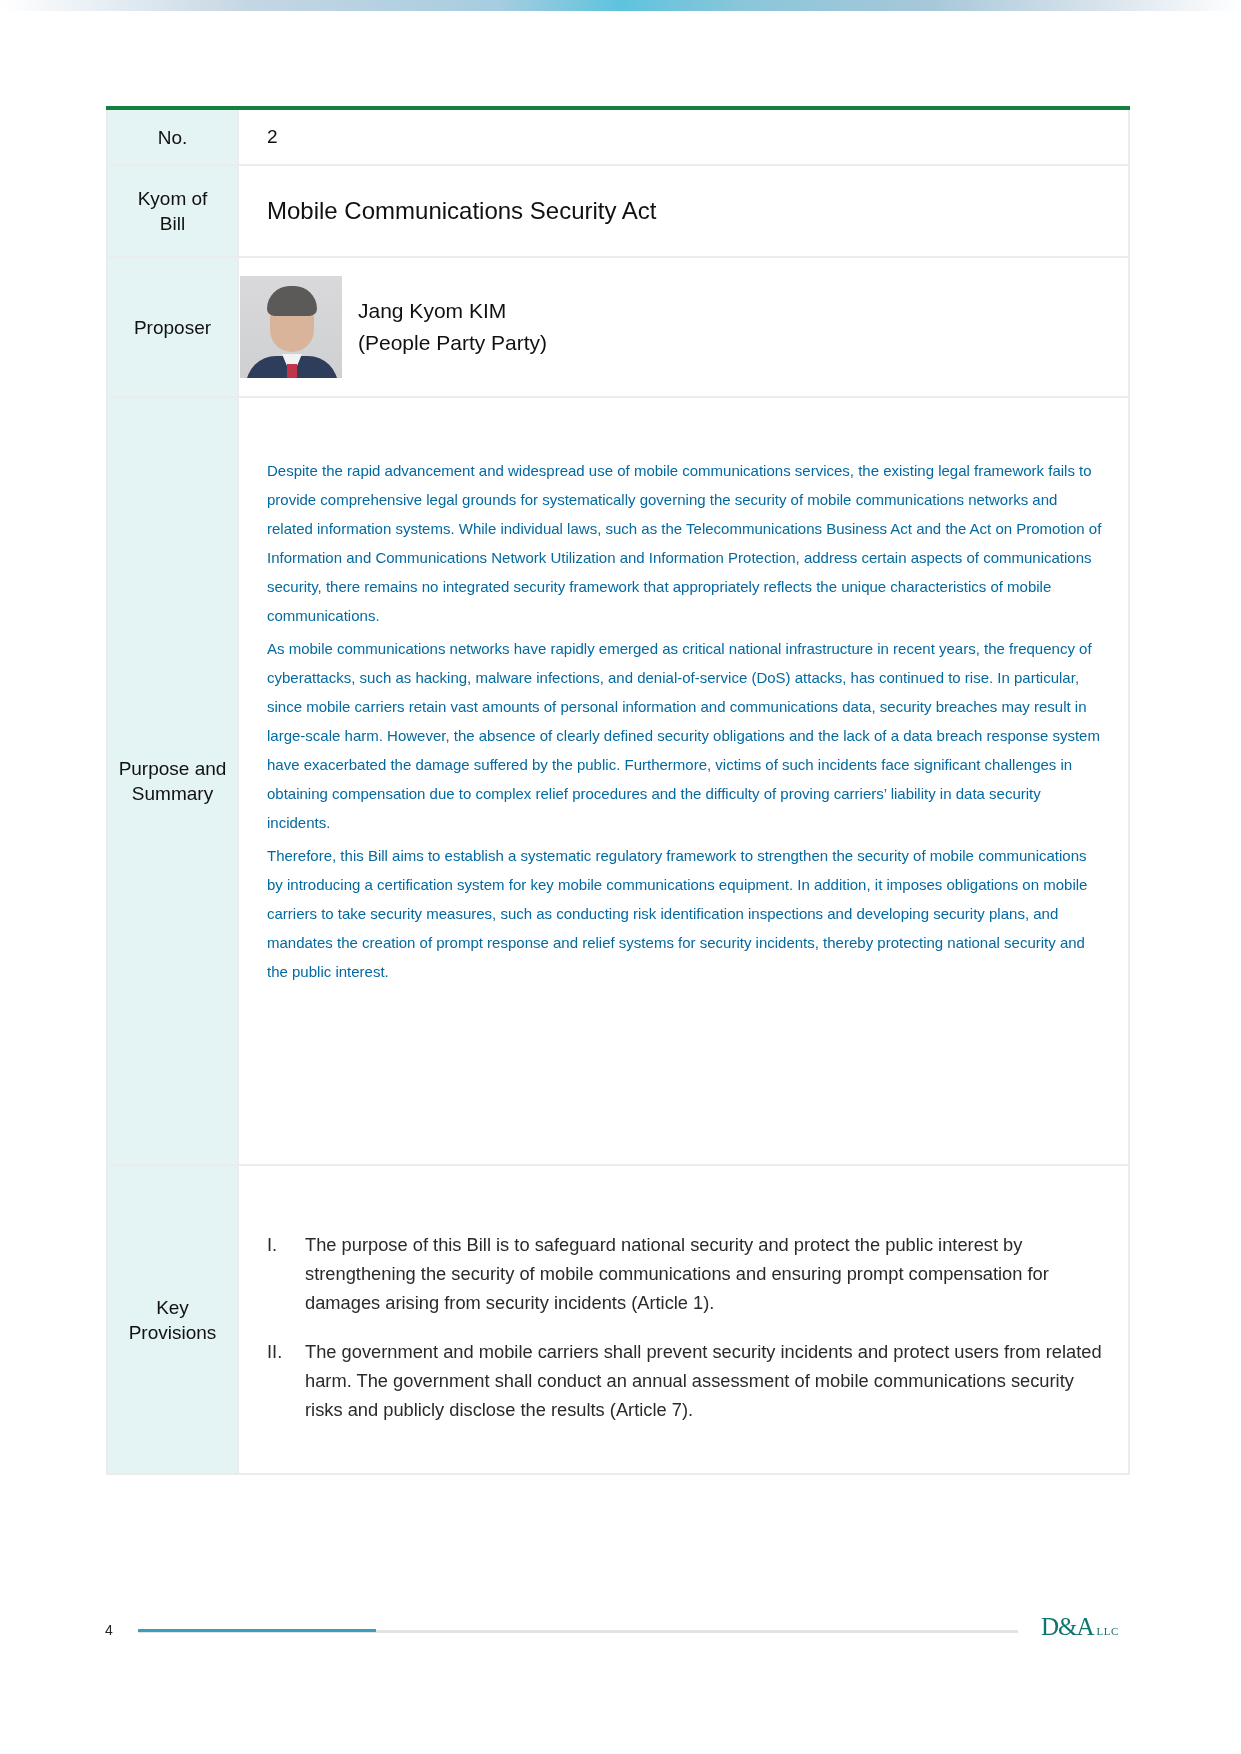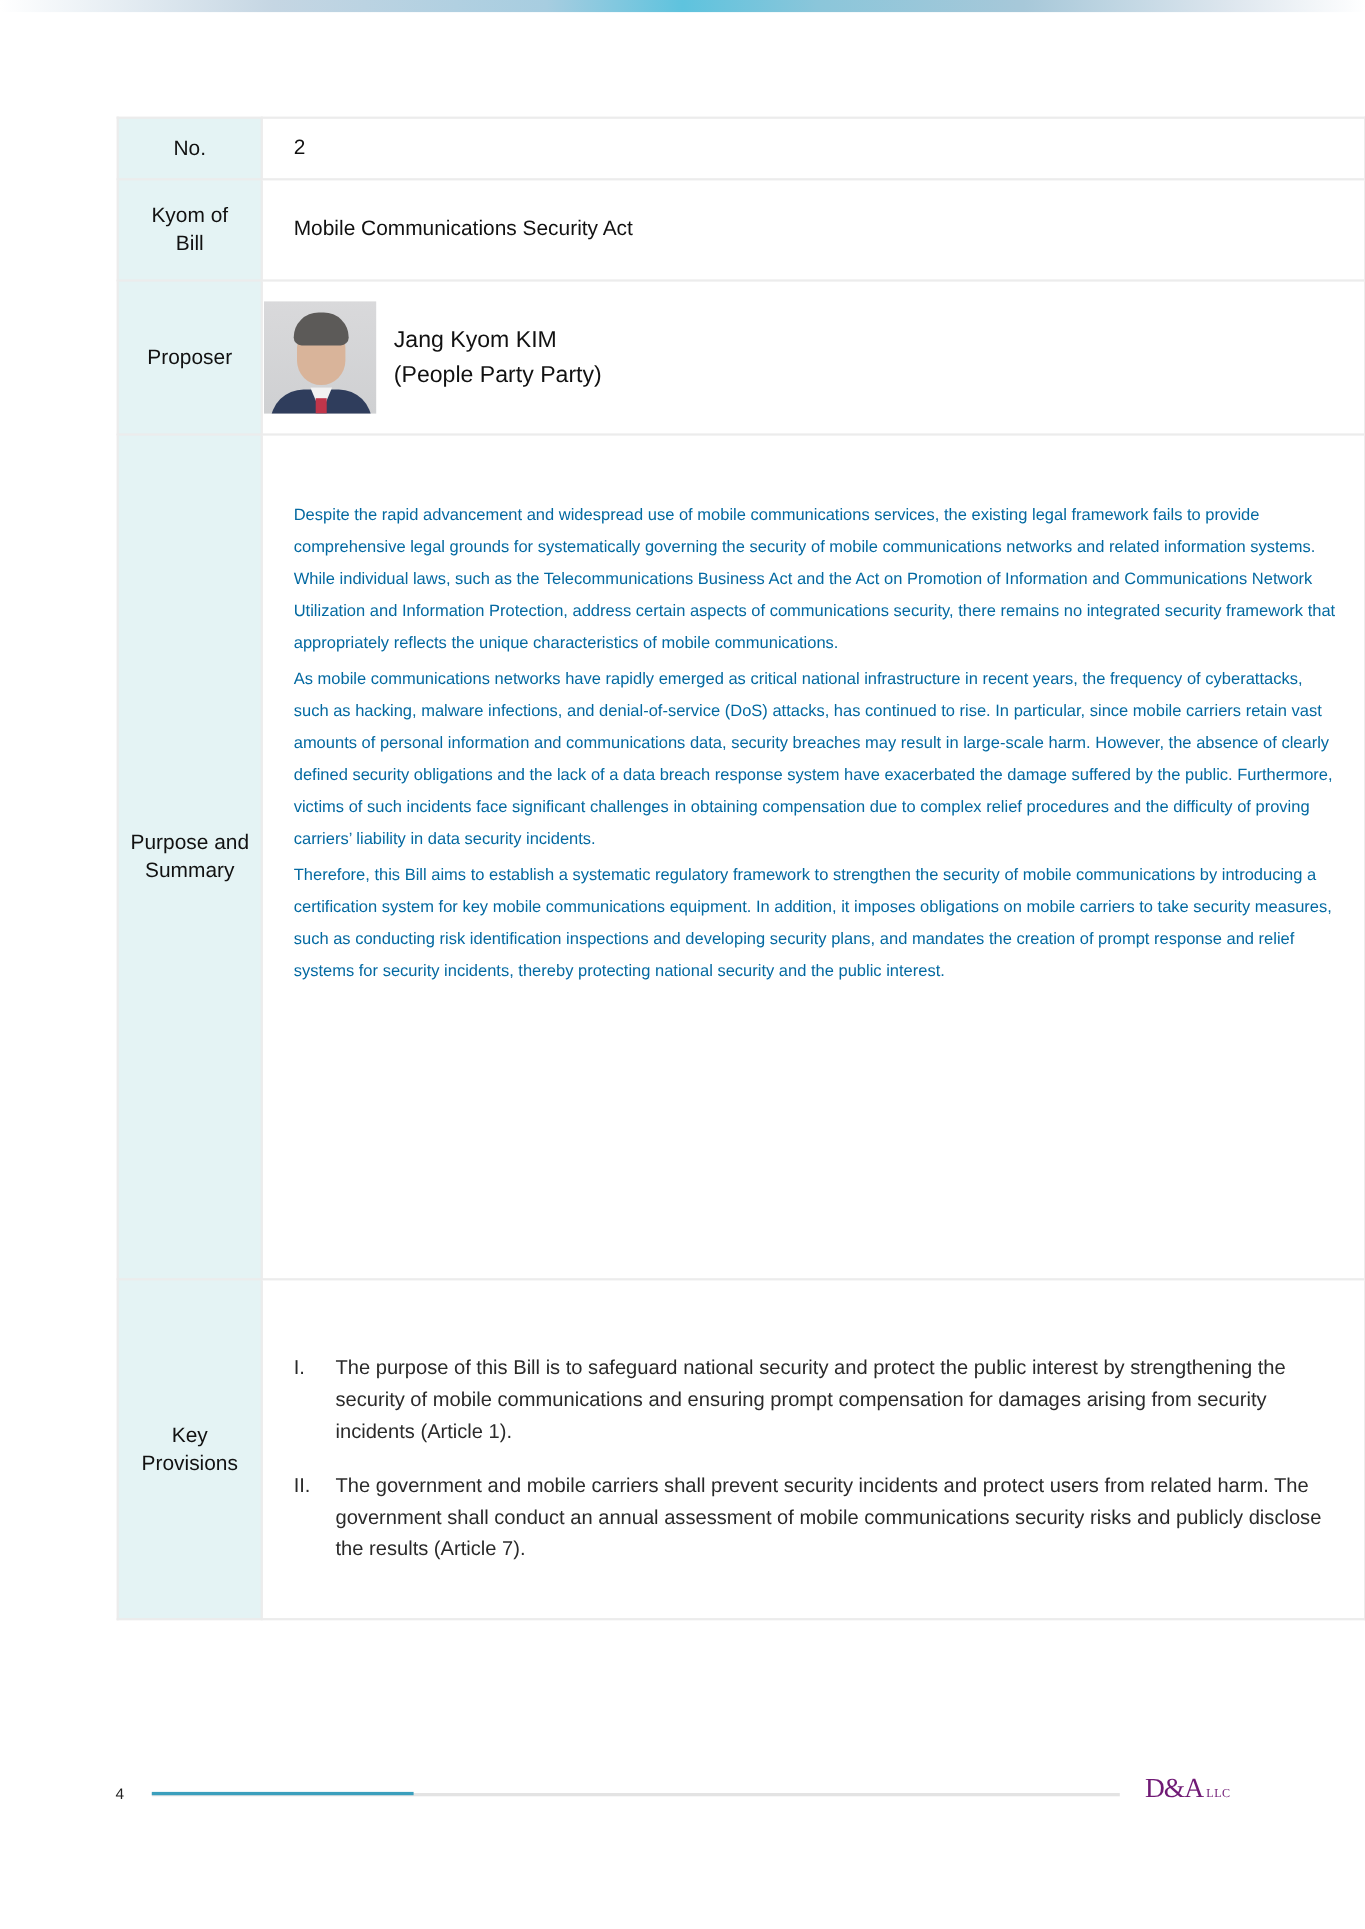--- a/index.html
+++ b/index.html
@@ -6,37 +6,37 @@
   body {
     width: 1241px; height: 1754px; position: relative; background: #ffffff;
     font-family: "Liberation Sans", sans-serif; color: #222;
     overflow: hidden;
   }
   .top-band {
     position: absolute; left: 0; top: 0; width: 1241px; height: 11px;
     background: linear-gradient(90deg, #ffffff 0%, #c5d6e3 20%, #a7cde0 40%, #5ec3de 50%, #8bc6da 60%, #a7c8d9 75%, #dde6ee 90%, #ffffff 100%);
   }
   .bill-table {
-    position: absolute; left: 106px; top: 106px; width: 1136px;
-    border-collapse: collapse; border-top: 2px solid #15803d;
+    position: absolute; left: 106px; top: 106px; width: 1024px;
+    border-collapse: collapse; border-top: 4px solid #15803d;
   }
   .bill-table td {
     border: 2px solid #ececec; vertical-align: middle;
   }
   .label-cell {
     width: 121px; background: #e4f3f4; text-align: center;
     font-size: 19px; color: #111; line-height: 25px; padding: 0 4px;
   }
   .row-no td { height: 52px; }
   .row-name td { height: 88px; }
   .row-proposer td { height: 136px; }
   .row-purpose td { height: 766px; }
   .row-key td { height: 307px; }
   .v-no { font-size: 19px; color: #111; padding-left: 28px !important; }
-  .v-name { font-size: 19px; color: #111; padding-left: 28px !important; }
+  .v-name { font-size: 24px; color: #111; padding-left: 28px !important; }
   .proposer-wrap { display: flex; align-items: center; padding-left: 0; }
   .photo {
     width: 102px; height: 102px; position: relative; overflow: hidden;
     background: linear-gradient(180deg, #d9d9db 0%, #cfd0d2 100%);
   }
   .photo .hair { position: absolute; left: 27px; top: 10px; width: 50px; height: 30px; background: #5c5a58; border-radius: 25px 25px 8px 8px; }
   .photo .face { position: absolute; left: 30px; top: 22px; width: 44px; height: 54px; background: #d9b49a; border-radius: 20px 20px 22px 22px; }
   .photo .suit { position: absolute; left: 6px; top: 80px; width: 92px; height: 30px; background: #2f3d5c; border-radius: 30px 30px 0 0; }
   .photo .shirt { position: absolute; left: 42px; top: 78px; width: 20px; height: 24px; background: #f2f2f2; clip-path: polygon(0 0,100% 0,50% 100%); }
   .photo .tie { position: absolute; left: 47px; top: 88px; width: 10px; height: 14px; background: #c0354a; }
@@ -46,21 +46,21 @@
   .purpose-text .para1 { margin-top: 58px; }
   .purpose-text p + p { margin-top: 4px; }
   .key-text { padding: 0 24px 0 28px !important; vertical-align: top !important; }
   .key-list { margin: 64px 0 0 0; padding: 0; list-style: none; }
   .key-list li { display: flex; font-size: 18.3px; line-height: 29px; color: #2a2a2a; }
   .key-list li + li { margin-top: 20px; }
   .key-list .num { width: 38px; flex: none; }
   .footer-num { position: absolute; left: 105px; top: 1622px; font-size: 14px; color: #222; }
   .footer-line { position: absolute; left: 138px; top: 1630px; width: 880px; height: 3px; background: #e3e3e3; }
   .footer-progress { position: absolute; left: 138px; top: 1629px; width: 238px; height: 3px; background: #3a9fbd; }
-  .footer-logo { position: absolute; left: 1041px; top: 1613px; font-family: "Liberation Serif", serif; font-size: 25px; color: #701a75; letter-spacing: -1px; }
+  .footer-logo { position: absolute; left: 1041px; top: 1613px; font-family: "Liberation Serif", serif; font-size: 25px; color: #0f766e; letter-spacing: -1px; }
   .footer-logo .llc { font-size: 11px; letter-spacing: 0.5px; margin-left: 3px; }
 </style>
 </head>
 <body>
 
 <div class="top-band"></div>
 
 <table class="bill-table">
   <tbody>
       <tr class="row-no">

